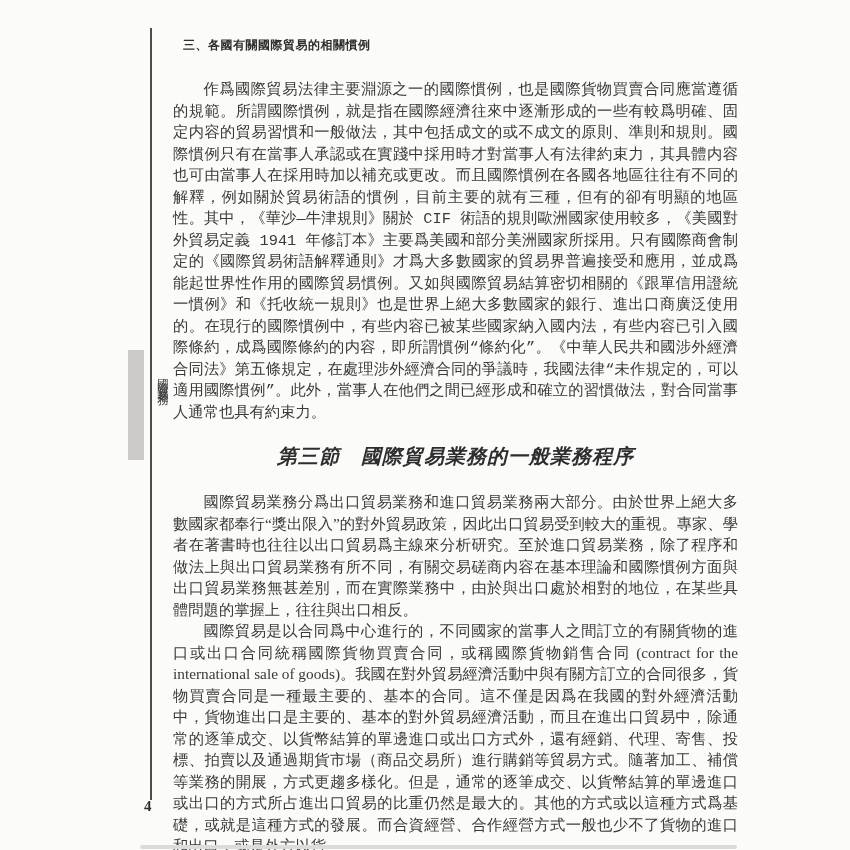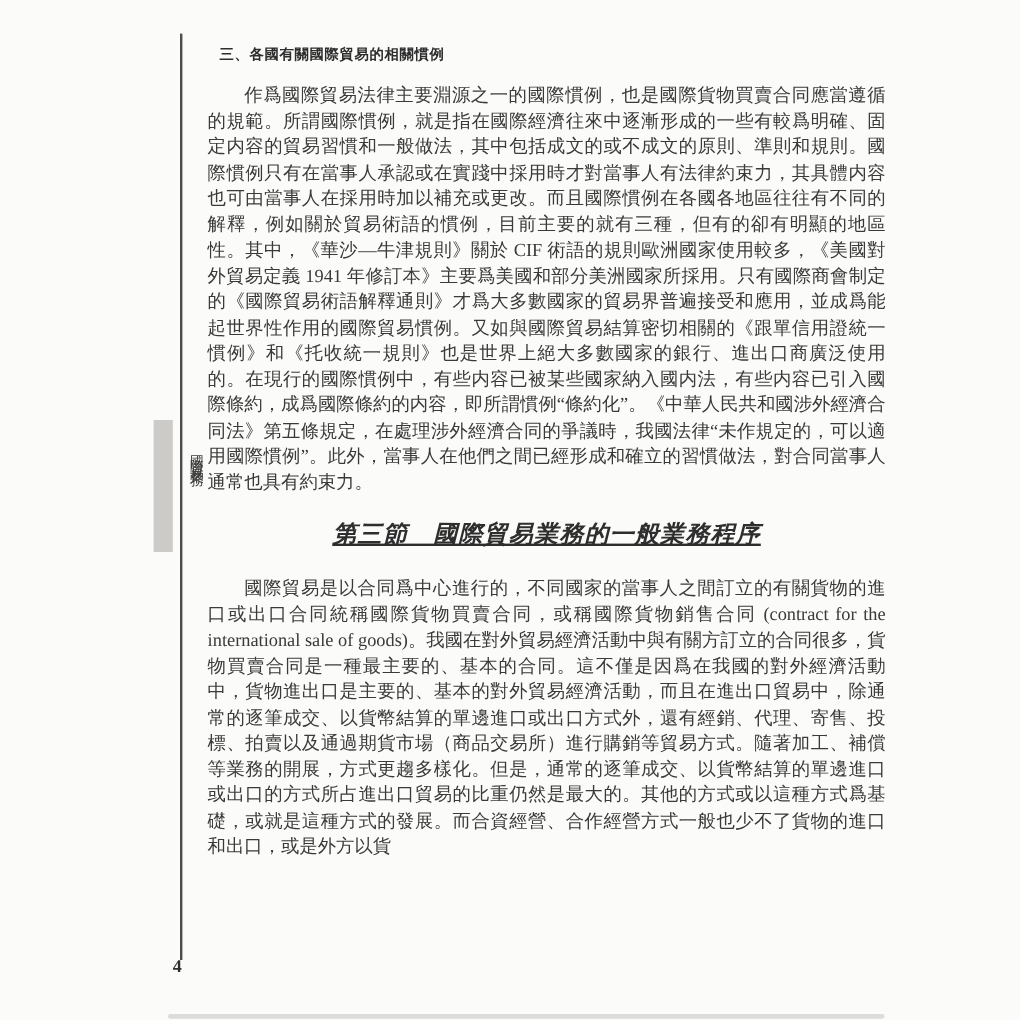--- a/index.html
+++ b/index.html
@@ -68,33 +68,33 @@
   .para {
     margin: 0;
     text-indent: 2em;
     text-align: justify;
     text-justify: inter-ideograph;
     font-size: 15.3px;
     line-height: 21.5px;
     color: #3a3a3a;
   }
   .para.first {
-    margin-top: 13px;
+    margin-top: 24px;
+    font-family: Liberation Mono, monospace;
   }
   .section-heading {
     text-align: center;
     font-family: "DejaVu Serif", serif;
     font-style: italic;
     font-weight: bold;
     font-size: 20px;
     color: #2e2e2e;
     letter-spacing: 1px;
     margin: 19px 0 22px 0;
     line-height: 26px;
-    text-decoration: underline;
   }
   .page-number {
     position: absolute;
     left: 144px;
     top: 798px;
     font-family: "Liberation Serif", serif;
     font-weight: bold;
     font-size: 15px;
     color: #2e2e2e;
   }
@@ -121,20 +121,21 @@
   <div class="side-tab-label">國際貿易業務</div>
 
   <div class="content">
 
     <h3 class="subsection-heading">三、各國有關國際貿易的相關慣例</h3>
 
     <p class="para first">作爲國際貿易法律主要淵源之一的國際慣例，也是國際貨物買賣合同應當遵循的規範。所謂國際慣例，就是指在國際經濟往來中逐漸形成的一些有較爲明確、固定内容的貿易習慣和一般做法，其中包括成文的或不成文的原則、準則和規則。國際慣例只有在當事人承認或在實踐中採用時才對當事人有法律約束力，其具體内容也可由當事人在採用時加以補充或更改。而且國際慣例在各國各地區往往有不同的解釋，例如關於貿易術語的慣例，目前主要的就有三種，但有的卻有明顯的地區性。其中，《華沙—牛津規則》關於 CIF 術語的規則歐洲國家使用較多，《美國對外貿易定義 1941 年修訂本》主要爲美國和部分美洲國家所採用。只有國際商會制定的《國際貿易術語解釋通則》才爲大多數國家的貿易界普遍接受和應用，並成爲能起世界性作用的國際貿易慣例。又如與國際貿易結算密切相關的《跟單信用證統一慣例》和《托收統一規則》也是世界上絕大多數國家的銀行、進出口商廣泛使用的。在現行的國際慣例中，有些内容已被某些國家納入國内法，有些内容已引入國際條約，成爲國際條約的内容，即所謂慣例“條約化”。《中華人民共和國涉外經濟合同法》第五條規定，在處理涉外經濟合同的爭議時，我國法律“未作規定的，可以適用國際慣例”。此外，當事人在他們之間已經形成和確立的習慣做法，對合同當事人通常也具有約束力。</p>
 
     <h2 class="section-heading">第三節　國際貿易業務的一般業務程序</h2>
 
+    <p class="para">國際貿易業務分爲出口貿易業務和進口貿易業務兩大部分。由於世界上絕大多數國家都奉行“獎出限入”的對外貿易政策，因此出口貿易受到較大的重視。專家、學者在著書時也往往以出口貿易爲主線來分析研究。至於進口貿易業務，除了程序和做法上與出口貿易業務有所不同，有關交易磋商内容在基本理論和國際慣例方面與出口貿易業務無甚差別，而在實際業務中，由於與出口處於相對的地位，在某些具體問題的掌握上，往往與出口相反。</p>
 
     <p class="para">國際貿易是以合同爲中心進行的，不同國家的當事人之間訂立的有關貨物的進口或出口合同統稱國際貨物買賣合同，或稱國際貨物銷售合同 (contract for the international sale of goods)。我國在對外貿易經濟活動中與有關方訂立的合同很多，貨物買賣合同是一種最主要的、基本的合同。這不僅是因爲在我國的對外經濟活動中，貨物進出口是主要的、基本的對外貿易經濟活動，而且在進出口貿易中，除通常的逐筆成交、以貨幣結算的單邊進口或出口方式外，還有經銷、代理、寄售、投標、拍賣以及通過期貨市場（商品交易所）進行購銷等貿易方式。隨著加工、補償等業務的開展，方式更趨多樣化。但是，通常的逐筆成交、以貨幣結算的單邊進口或出口的方式所占進出口貿易的比重仍然是最大的。其他的方式或以這種方式爲基礎，或就是這種方式的發展。而合資經營、合作經營方式一般也少不了貨物的進口和出口，或是外方以貨</p>
 
   </div>
 
   <div class="page-number">4</div>
 
   <div class="page-edge-shadow"></div>
 
 </div>

